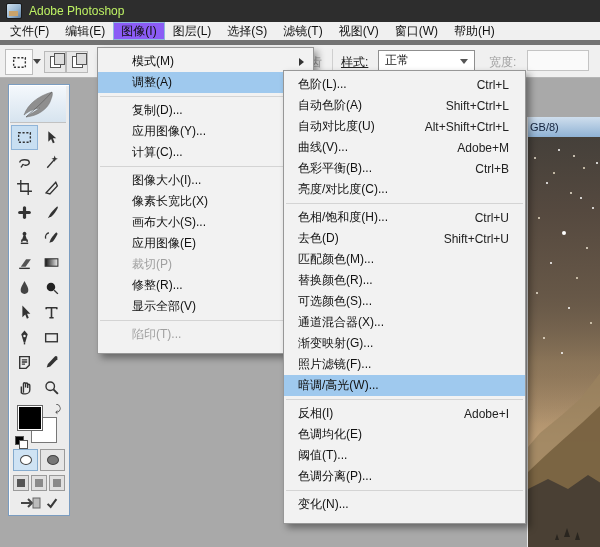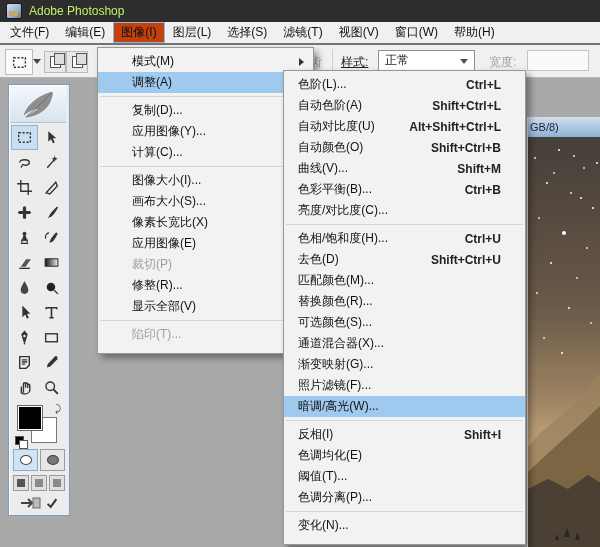--- a/index.html
+++ b/index.html
@@ -9,23 +9,23 @@
   
   .titlebar{position:absolute;left:0;top:0;width:600px;height:22px;background:#2d2d2d;
     display:flex;align-items:center;gap:7px;padding-left:6px;box-sizing:border-box;}
   .titlebar .appicon{width:14px;height:14px;background:linear-gradient(135deg,#cfe0ee 0%,#9bb9d4 55%,#5c7a9a 100%);
     border:1px solid #1a1a1a;border-radius:2px;position:relative;}
   .titlebar .appicon:before{content:"";position:absolute;left:2px;top:7px;width:9px;height:5px;background:#caa36a;}
   .titlebar .apptitle{color:#bef264;font-size:12px;}
 
   
   .menubar{position:absolute;left:0;top:22px;width:600px;height:23px;background:#f0f0f0;
-    display:flex;align-items:stretch;font-size:12px;color:#111;border-bottom:2px solid #737373;box-sizing:border-box;padding-left:2px;}
+    display:flex;align-items:stretch;font-size:12px;color:#111;border-bottom:5px solid #737373;box-sizing:border-box;padding-left:2px;}
   .mb-item{display:flex;align-items:center;padding:0 8px;cursor:default;}
-  .mb-item.active{background:#c2410c;border:1px solid #90b8dc;padding:8px 7px;}
+  .mb-item.active{background:#8b5cf6;border:1px solid #90b8dc;padding:8px 7px;}
 
   
   .optionsbar{position:absolute;left:0;top:45px;width:600px;height:33px;background:#f0f0f0;
     border-bottom:1px solid #b5b5b5;box-sizing:border-box;font-size:12px;color:#222;padding-left:32px;}
   .ob-toolbox{position:absolute;left:5px;top:4px;width:26px;height:24px;border:1px solid #bdbdbd;background:#fafafa;
     display:flex;align-items:center;justify-content:center;}
   .ob-caret{position:absolute;left:33px;top:14px;width:0;height:0;border-left:4px solid transparent;border-right:4px solid transparent;border-top:5px solid #444;}
   .ob-mode{position:absolute;top:6px;width:20px;height:20px;border:1px solid #b9b9b9;background:#e8e8e8;
     display:flex;align-items:center;justify-content:center;}
   .ob-mode .pg{width:9px;height:10px;border:1px solid #555;background:#fff;position:relative;}
@@ -80,23 +80,23 @@
       48px 140px 0 #e7dcc4,8px 155px 0 #efe6d4,40px 170px 0 #fff,62px 185px 0 #e7dcc4,15px 200px 0 #efe6d4,
       33px 215px 0 #fff,52px 60px 0 #fff,25px 35px 0 #e7dcc4,68px 25px 0 #fff,45px 18px 0 #efe6d4;}
   .mtn{position:absolute;left:0;top:0;width:73px;height:410px;}
 
   
   .menu{position:absolute;background:#f2f2f2;border:1px solid #979797;box-shadow:4px 4px 7px rgba(0,0,0,.38);
     font-size:12px;color:#111;box-sizing:border-box;padding:3px 0 8px 0;z-index:10;}
   .menu-image{left:97px;top:47px;width:217px;}
   .menu-adjust{left:283px;top:70px;width:243px;z-index:11;}
   .mi{height:21px;display:flex;align-items:center;position:relative;padding-left:34px;padding-right:22px;cursor:default;}
-  .menu-adjust .mi{padding-left:14px;padding-right:24px;}
+  .menu-adjust .mi{padding-left:14px;padding-right:16px;}
   .mi .mi-label{flex:0 0 auto;}
-  .mi .mi-short{margin-left:auto;color:#222;font-weight:bold;}
+  .mi .mi-short{margin-left:auto;color:#222;}
   .mi .mi-arrow{display:none;position:absolute;right:9px;top:6.5px;width:0;height:0;
     border-top:4px solid transparent;border-bottom:4px solid transparent;border-left:5px solid #333;}
   .mi.has-sub .mi-arrow{display:block;}
   .mi.hl{background:#9fc9ee;}
   .mi.dis .mi-label,.mi.dis .mi-short{color:#a0a0a0;}
   .msep{height:1px;background:#d4d4d4;margin:3px 2px;}
 </style>
 </head>
 <body>
 
@@ -453,29 +453,29 @@
         <span class="mi-label">计算(C)...</span>
         <span class="mi-short"></span>
 
       </div>
       <div class="msep"></div>
       <div class="mi">
         <span class="mi-label">图像大小(I)...</span>
         <span class="mi-short"></span>
 
       </div>
-      <div class="mi">
-        <span class="mi-label">画布大小(S)...</span>
-        <span class="mi-short"></span>
-
-      </div>
       <div class="mi has-sub">
         <span class="mi-label">像素长宽比(X)</span>
         <span class="mi-short"></span>
         <span class="mi-arrow"></span>
+      </div>
+      <div class="mi">
+        <span class="mi-label">画布大小(S)...</span>
+        <span class="mi-short"></span>
+
       </div>
       <div class="mi has-sub">
         <span class="mi-label">应用图像(E)</span>
         <span class="mi-short"></span>
         <span class="mi-arrow"></span>
       </div>
       <div class="mi dis">
         <span class="mi-label">裁切(P)</span>
         <span class="mi-short"></span>
 
@@ -509,27 +509,22 @@
         <span class="mi-label">自动色阶(A)</span>
         <span class="mi-short">Shift+Ctrl+L</span>
 
       </div>
       <div class="mi">
         <span class="mi-label">自动对比度(U)</span>
         <span class="mi-short">Alt+Shift+Ctrl+L</span>
 
       </div>
       <div class="mi">
-        <span class="mi-label">自动颜色(O)</span>
-        <span class="mi-short">Shift+Ctrl+B</span>
-
-      </div>
-      <div class="mi">
         <span class="mi-label">曲线(V)...</span>
-        <span class="mi-short">Shift+M</span>
+        <span class="mi-short">Adobe+M</span>
 
       </div>
       <div class="mi">
         <span class="mi-label">色彩平衡(B)...</span>
         <span class="mi-short">Ctrl+B</span>
 
       </div>
       <div class="mi">
         <span class="mi-label">亮度/对比度(C)...</span>
         <span class="mi-short"></span>
@@ -577,21 +572,21 @@
 
       </div>
       <div class="mi hl">
         <span class="mi-label">暗调/高光(W)...</span>
         <span class="mi-short"></span>
 
       </div>
       <div class="msep"></div>
       <div class="mi">
         <span class="mi-label">反相(I)</span>
-        <span class="mi-short">Shift+I</span>
+        <span class="mi-short">Adobe+I</span>
 
       </div>
       <div class="mi">
         <span class="mi-label">色调均化(E)</span>
         <span class="mi-short"></span>
 
       </div>
       <div class="mi">
         <span class="mi-label">阈值(T)...</span>
         <span class="mi-short"></span>

